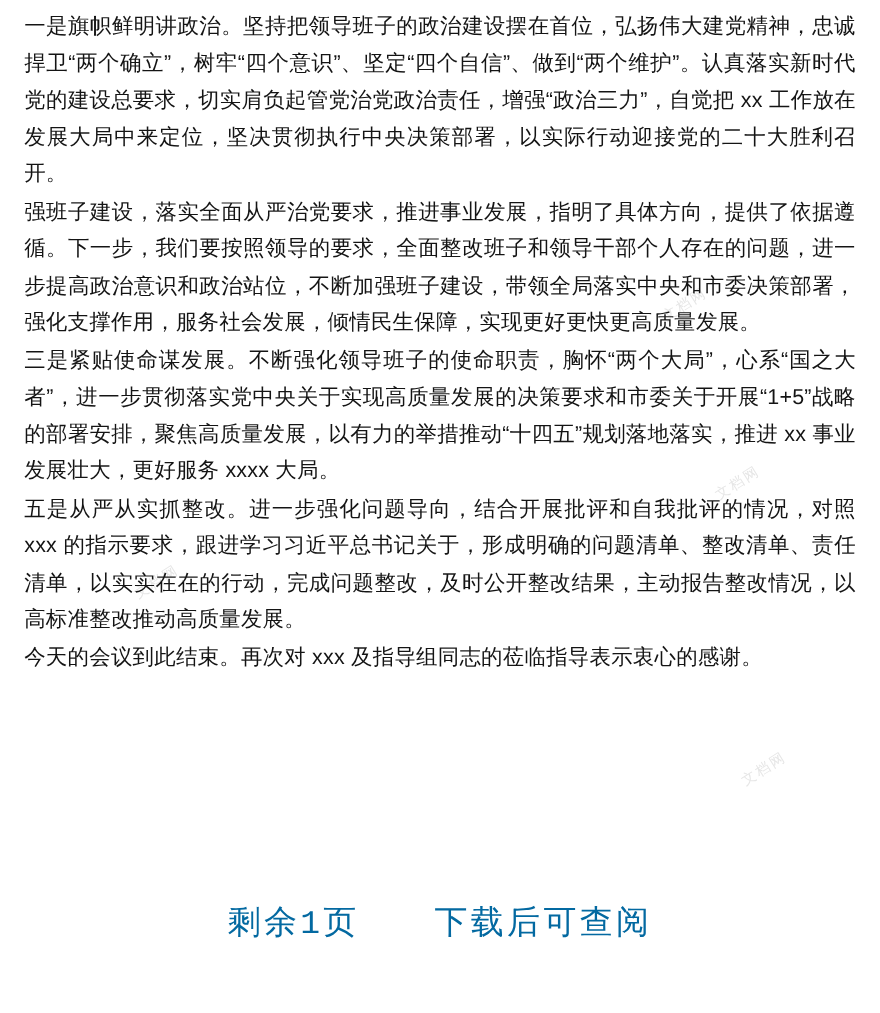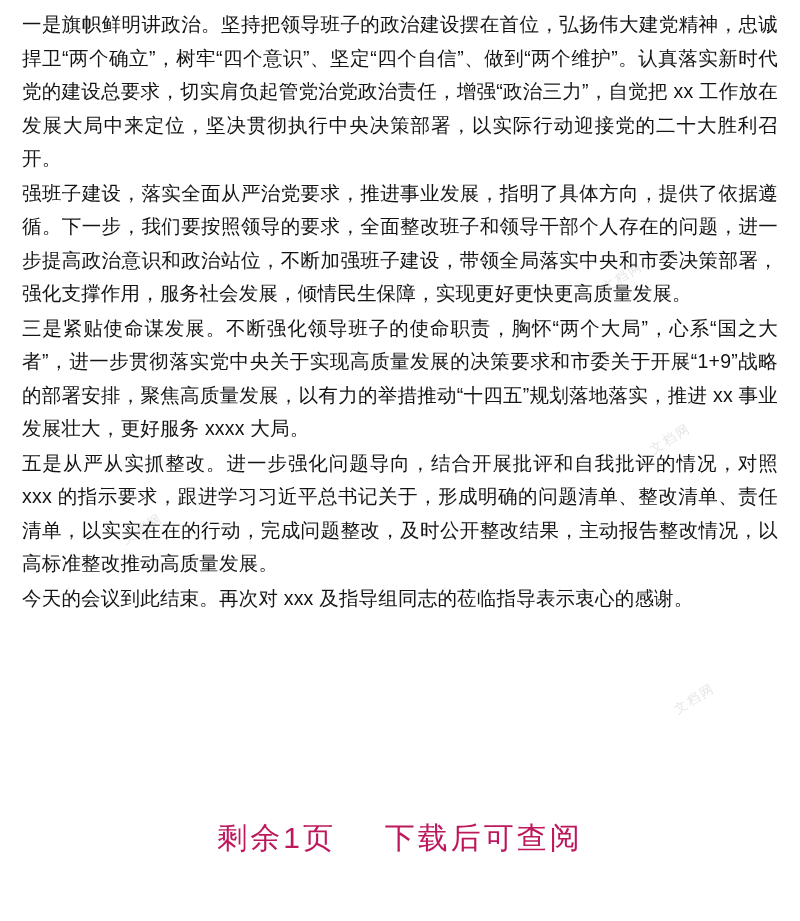--- a/index.html
+++ b/index.html
@@ -52,44 +52,44 @@
   .wm2 { left: 648px; top: 430px; }
   .wm3 { left: 672px; top: 690px; }
   .wm4 { left: 120px; top: 520px; }
   .footer-note {
     position: absolute;
     left: 0;
     right: 0;
     top: 818px;
     text-align: center;
     font-size: 30px;
-    color: #be185d;
+    color: #0369a1;
     letter-spacing: 3px;
-    font-family: Liberation Sans, sans-serif;
+    font-family: Liberation Mono, monospace;
     z-index: 3;
   }
   .footer-note .gap {
     display: inline-block;
     width: 26px;
   }
 </style>
 </head>
 <body>
 
 <div class="page">
 
   <div class="watermark wm1">文档网</div>
   <div class="watermark wm2">文档网</div>
   <div class="watermark wm3">文档网</div>
   <div class="watermark wm4">文档网</div>
 
   <div class="doc-body">
     <p class="para">一是旗帜鲜明讲政治。坚持把领导班子的政治建设摆在首位，弘扬伟大建党精神，忠诚捍卫“两个确立”，树牢“四个意识”、坚定“四个自信”、做到“两个维护”。认真落实新时代党的建设总要求，切实肩负起管党治党政治责任，增强“政治三力”，自觉把 xx 工作放在发展大局中来定位，坚决贯彻执行中央决策部署，以实际行动迎接党的二十大胜利召开。</p>
     <p class="para">强班子建设，落实全面从严治党要求，推进事业发展，指明了具体方向，提供了依据遵循。下一步，我们要按照领导的要求，全面整改班子和领导干部个人存在的问题，进一步提高政治意识和政治站位，不断加强班子建设，带领全局落实中央和市委决策部署，强化支撑作用，服务社会发展，倾情民生保障，实现更好更快更高质量发展。</p>
-    <p class="para">三是紧贴使命谋发展。不断强化领导班子的使命职责，胸怀“两个大局”，心系“国之大者”，进一步贯彻落实党中央关于实现高质量发展的决策要求和市委关于开展“1+9”战略的部署安排，聚焦高质量发展，以有力的举措推动“十四五”规划落地落实，推进 xx 事业发展壮大，更好服务 xxxx 大局。</p>
+    <p class="para">三是紧贴使命谋发展。不断强化领导班子的使命职责，胸怀“两个大局”，心系“国之大者”，进一步贯彻落实党中央关于实现高质量发展的决策要求和市委关于开展“1+5”战略的部署安排，聚焦高质量发展，以有力的举措推动“十四五”规划落地落实，推进 xx 事业发展壮大，更好服务 xxxx 大局。</p>
     <p class="para">五是从严从实抓整改。进一步强化问题导向，结合开展批评和自我批评的情况，对照 xxx 的指示要求，跟进学习习近平总书记关于，形成明确的问题清单、整改清单、责任清单，以实实在在的行动，完成问题整改，及时公开整改结果，主动报告整改情况，以高标准整改推动高质量发展。</p>
     <p class="para">今天的会议到此结束。再次对 xxx 及指导组同志的莅临指导表示衷心的感谢。</p>
   </div>
 
   <div class="footer-note">
     <span>剩余1页</span>
     <span class="gap"></span>
     <span>下载后可查阅</span>
   </div>
 

